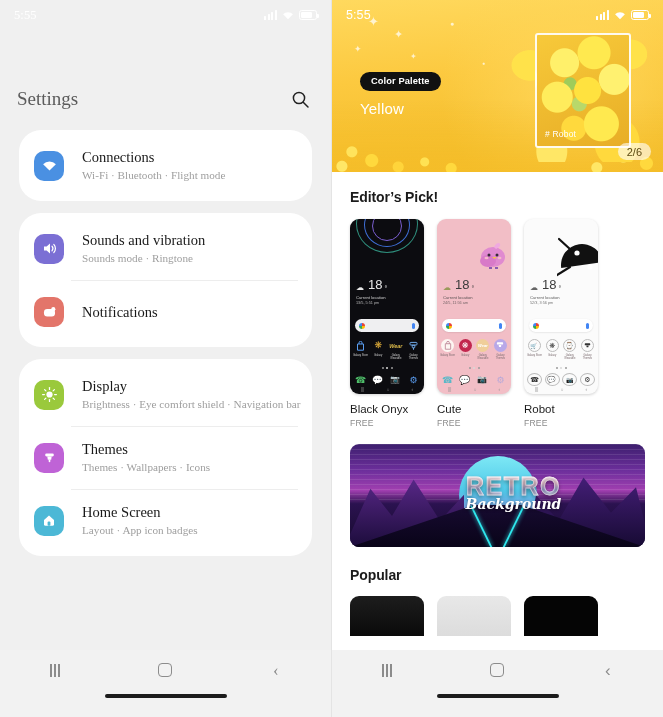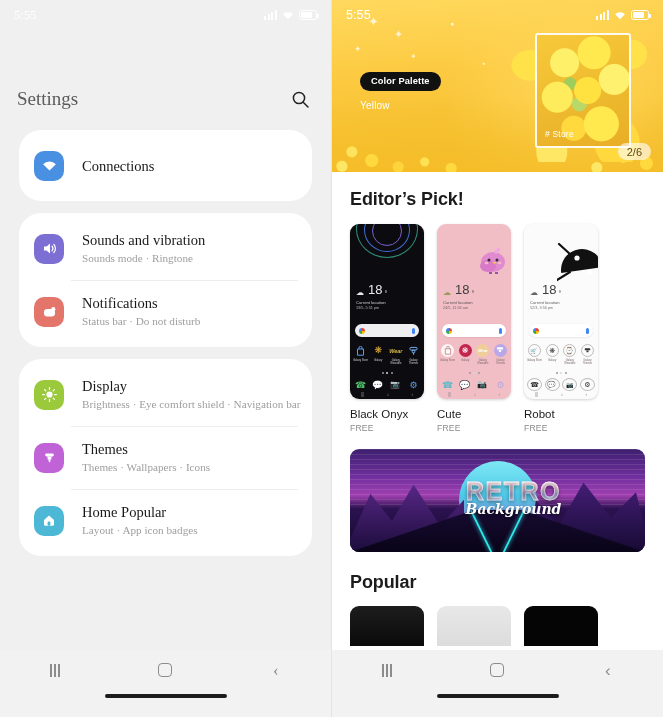--- a/index.html
+++ b/index.html
@@ -103,21 +103,21 @@
   }
   .hero-sb { position: relative; z-index: 4; height: 30px; display: flex;
     align-items: center; justify-content: space-between; padding: 0 14px; }
   .hero-sb .sb-time { color: #ffffff; font-weight: 500; }
   .hero-label { position: absolute; left: 28px; top: 70px; z-index: 4; }
   .pill-dark {
     display: inline-block; background: #111111; color: #ffffff;
     font-size: 9.3px; font-weight: 700; letter-spacing: .1px;
     padding: 4.5px 11px; border-radius: 11px;
   }
-  .hero-colorname { color: #ffffff; font-size: 10px; margin-top: 9px; letter-spacing: .2px; }
+  .hero-colorname { color: #ffffff; font-size: 15px; margin-top: 9px; letter-spacing: .2px; }
   .flower-card {
     position: absolute; right: 32px; top: 33px; width: 96px; height: 115px;
     border: 2px solid rgba(255,255,255,.92); border-radius: 3px; z-index: 3;
     background:
       radial-gradient(circle at 30% 25%, #fff06a 0 14px, transparent 15px),
       radial-gradient(circle at 62% 16%, #ffe94f 0 16px, transparent 17px),
       radial-gradient(circle at 22% 56%, #ffec5c 0 15px, transparent 16px),
       radial-gradient(circle at 55% 50%, #ffe23f 0 13px, transparent 14px),
       radial-gradient(circle at 84% 40%, #fff170 0 15px, transparent 16px),
       radial-gradient(circle at 70% 80%, #ffe94f 0 17px, transparent 18px),
@@ -137,21 +137,21 @@
       radial-gradient(ellipse at 30% 92%, #ffe766 0 15px, transparent 16px);
     filter: blur(.3px);
   }
   .page-count {
     position: absolute; right: 12px; bottom: 12px; z-index: 5;
     background: rgba(255,255,255,.62); color: #5d4a12;
     font-size: 11px; padding: 2.5px 9px; border-radius: 10px;
   }
 
   .store-body { flex: 1; overflow: hidden; padding: 0 0 0 0; }
-  .sec-title { font-size: 18px; font-weight: 700; color: #1b1b1b; padding: 17px 0 0 18px; letter-spacing: -.1px; }
+  .sec-title { font-size: 14px; font-weight: 700; color: #1b1b1b; padding: 17px 0 0 18px; letter-spacing: -.1px; }
   .sec-title.pop { padding-top: 20px; }
 
   .theme-row { display: flex; gap: 13px; padding: 14px 18px 0 18px; }
   .theme-item { width: 74px; }
   .thumb {
     width: 74px; height: 175px; border-radius: 9px; overflow: hidden;
     position: relative; box-shadow: 0 1px 3px rgba(0,0,0,.18);
     display: flex; flex-direction: column;
   }
   .thumb.dark { background: #0c0c10; }
@@ -300,20 +300,21 @@
 
       <div class="card">
         <div class="srow">
           <div class="sicon" style="background:#4a90e2">
             <svg width="17" height="13" viewBox="0 0 17 13">
                 <path d="M8.5 11.6 2.1 5.2a9 9 0 0 1 12.8 0Z" fill="#fff"></path>
               </svg>
           </div>
           <div class="stext">
             <div class="stitle">Connections</div>
+            <div class="ssub">Wi-Fi · Bluetooth · Flight mode</div>
           </div>
         </div>
       </div>
 
       <div class="card">
         <div class="srow">
           <div class="sicon" style="background:#7b6fd4">
             <svg width="17" height="15" viewBox="0 0 17 15">
                 <path d="M3 5.5h2.6L9 2.6v9.8L5.6 9.5H3Z" fill="#fff"></path>
                 <path d="M11 5.2a3.6 3.6 0 0 1 0 4.6M12.8 3.4a6 6 0 0 1 0 8.2" stroke="#fff" stroke-width="1.25" fill="none" stroke-linecap="round"></path>
@@ -326,21 +327,20 @@
         </div>
         <div class="srow">
           <div class="sicon" style="background:#e3756a">
             <svg width="17" height="14" viewBox="0 0 17 14">
                 <rect x="3" y="4" width="11" height="7.5" rx="3.2" fill="#fff"></rect>
                 <circle cx="12.3" cy="4.2" r="2.1" fill="#fff"></circle>
               </svg>
           </div>
           <div class="stext">
             <div class="stitle">Notifications</div>
-            <div class="ssub">Status bar · Do not disturb</div>
           </div>
         </div>
       </div>
 
       <div class="card">
         <div class="srow">
           <div class="sicon" style="background:#9ac93c">
             <svg width="17" height="17" viewBox="0 0 17 17">
                 <circle cx="8.5" cy="8.5" r="3.1" fill="#fff"></circle>
                 <g stroke="#fff" stroke-width="1.25" stroke-linecap="round">
@@ -374,21 +374,21 @@
           </div>
         </div>
         <div class="srow">
           <div class="sicon" style="background:#4cb8d6">
             <svg width="16" height="15" viewBox="0 0 16 15">
                 <path d="M8 2.6 13 7v4.2a1.6 1.6 0 0 1-1.6 1.6H4.6A1.6 1.6 0 0 1 3 11.2V7Z" fill="#fff"></path>
                 <rect x="6.6" y="8.6" width="2.8" height="4.2" rx="1" fill="#4cb8d6"></rect>
               </svg>
           </div>
           <div class="stext">
-            <div class="stitle">Home Popular</div>
+            <div class="stitle">Home Screen</div>
             <div class="ssub">Layout · App icon badges</div>
           </div>
         </div>
       </div>
 
     </div>
 
     <div class="navbar light">
       <div class="nav-btn">
           <div class="nav-recent">
@@ -437,21 +437,21 @@
                 <path d="M6 8.2 L1.1 3.3 A6.9 6.9 0 0 1 10.9 3.3 Z" fill="#fff"></path>
               </svg>
           </div>
           <div class="ic-batt">
               <div class="fill"></div>
             </div>
         </div>
       </div>
 
       <div class="flower-card">
-        <div class="tag"># Store</div>
+        <div class="tag"># Robot</div>
       </div>
 
       <div class="hero-label">
         <div class="pill-dark">Color Palette</div>
         <div class="hero-colorname">Yellow</div>
       </div>
 
       <div class="page-count">2/6</div>
     </div>
 

